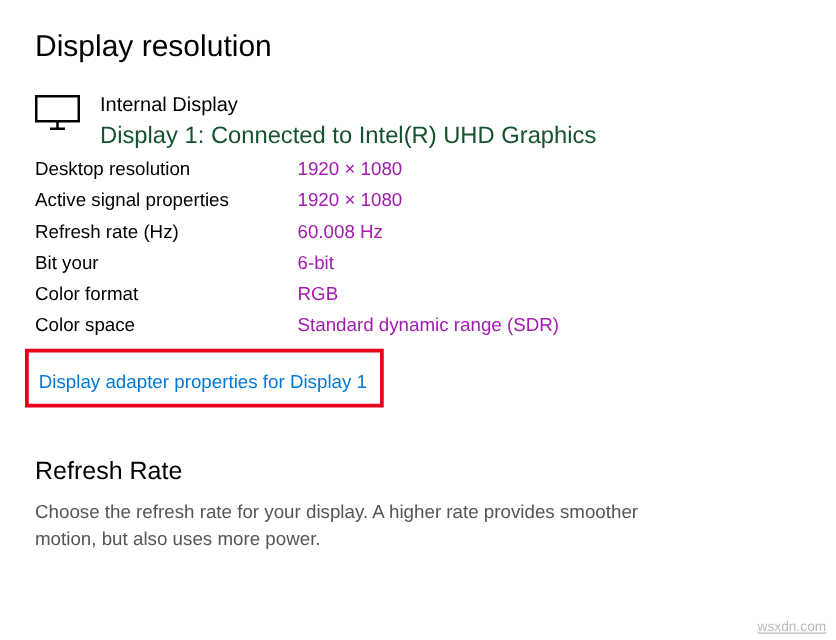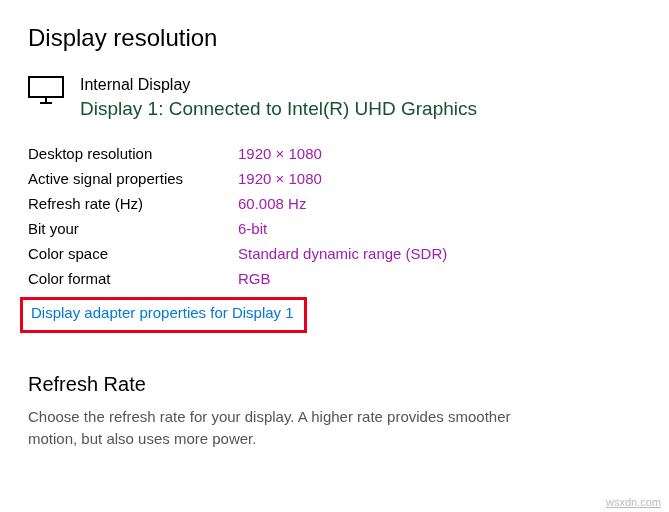--- a/index.html
+++ b/index.html
@@ -18,21 +18,20 @@
     }
     .section-heading {
       font-size: 24px;
       font-weight: 400;
       color: #000;
       margin-bottom: 22px;
     }
     .display-block {
       display: flex;
       align-items: flex-start;
-      margin-bottom: 18px;
       gap: 16px;
     }
     .monitor-icon {
       width: 36px;
       height: 28px;
       flex-shrink: 0;
       margin-top: 2px;
     }
     .display-title {
       font-size: 16px;
@@ -55,21 +54,21 @@
     .prop-label {
       width: 210px;
       color: #000;
     }
     .prop-value {
       color: #a21caf;
     }
     .link-box {
       display: inline-block;
       border: 3px solid #e6001a;
-      padding: 4px 10px 8px 8px;
+      padding: 15px 10px 8px 8px;
       margin-top: 6px;
       margin-left: -8px;
       text-align: right;
     }
     .link-text {
       color: #0078d4;
       font-size: 15px;
       cursor: pointer;
     }
     .refresh-heading {
@@ -127,26 +126,26 @@
   </div>
   <div class="prop-row">
     <div class="prop-label">Refresh rate (Hz)</div>
     <div class="prop-value">60.008 Hz</div>
   </div>
   <div class="prop-row">
     <div class="prop-label">Bit your</div>
     <div class="prop-value">6-bit</div>
   </div>
   <div class="prop-row">
+    <div class="prop-label">Color format</div>
+    <div class="prop-value">RGB</div>
+  </div>
+  <div class="prop-row">
     <div class="prop-label">Color space</div>
     <div class="prop-value">Standard dynamic range (SDR)</div>
-  </div>
-  <div class="prop-row">
-    <div class="prop-label">Color format</div>
-    <div class="prop-value">RGB</div>
   </div>
 </div>
 
 <div class="link-box">
   <span class="link-text">Display adapter properties for Display 1</span>
 </div>
 
 <h2 class="refresh-heading">Refresh Rate</h2>
 <p class="refresh-desc">Choose the refresh rate for your display. A higher rate provides smoother motion, but also uses more power.</p>
 

